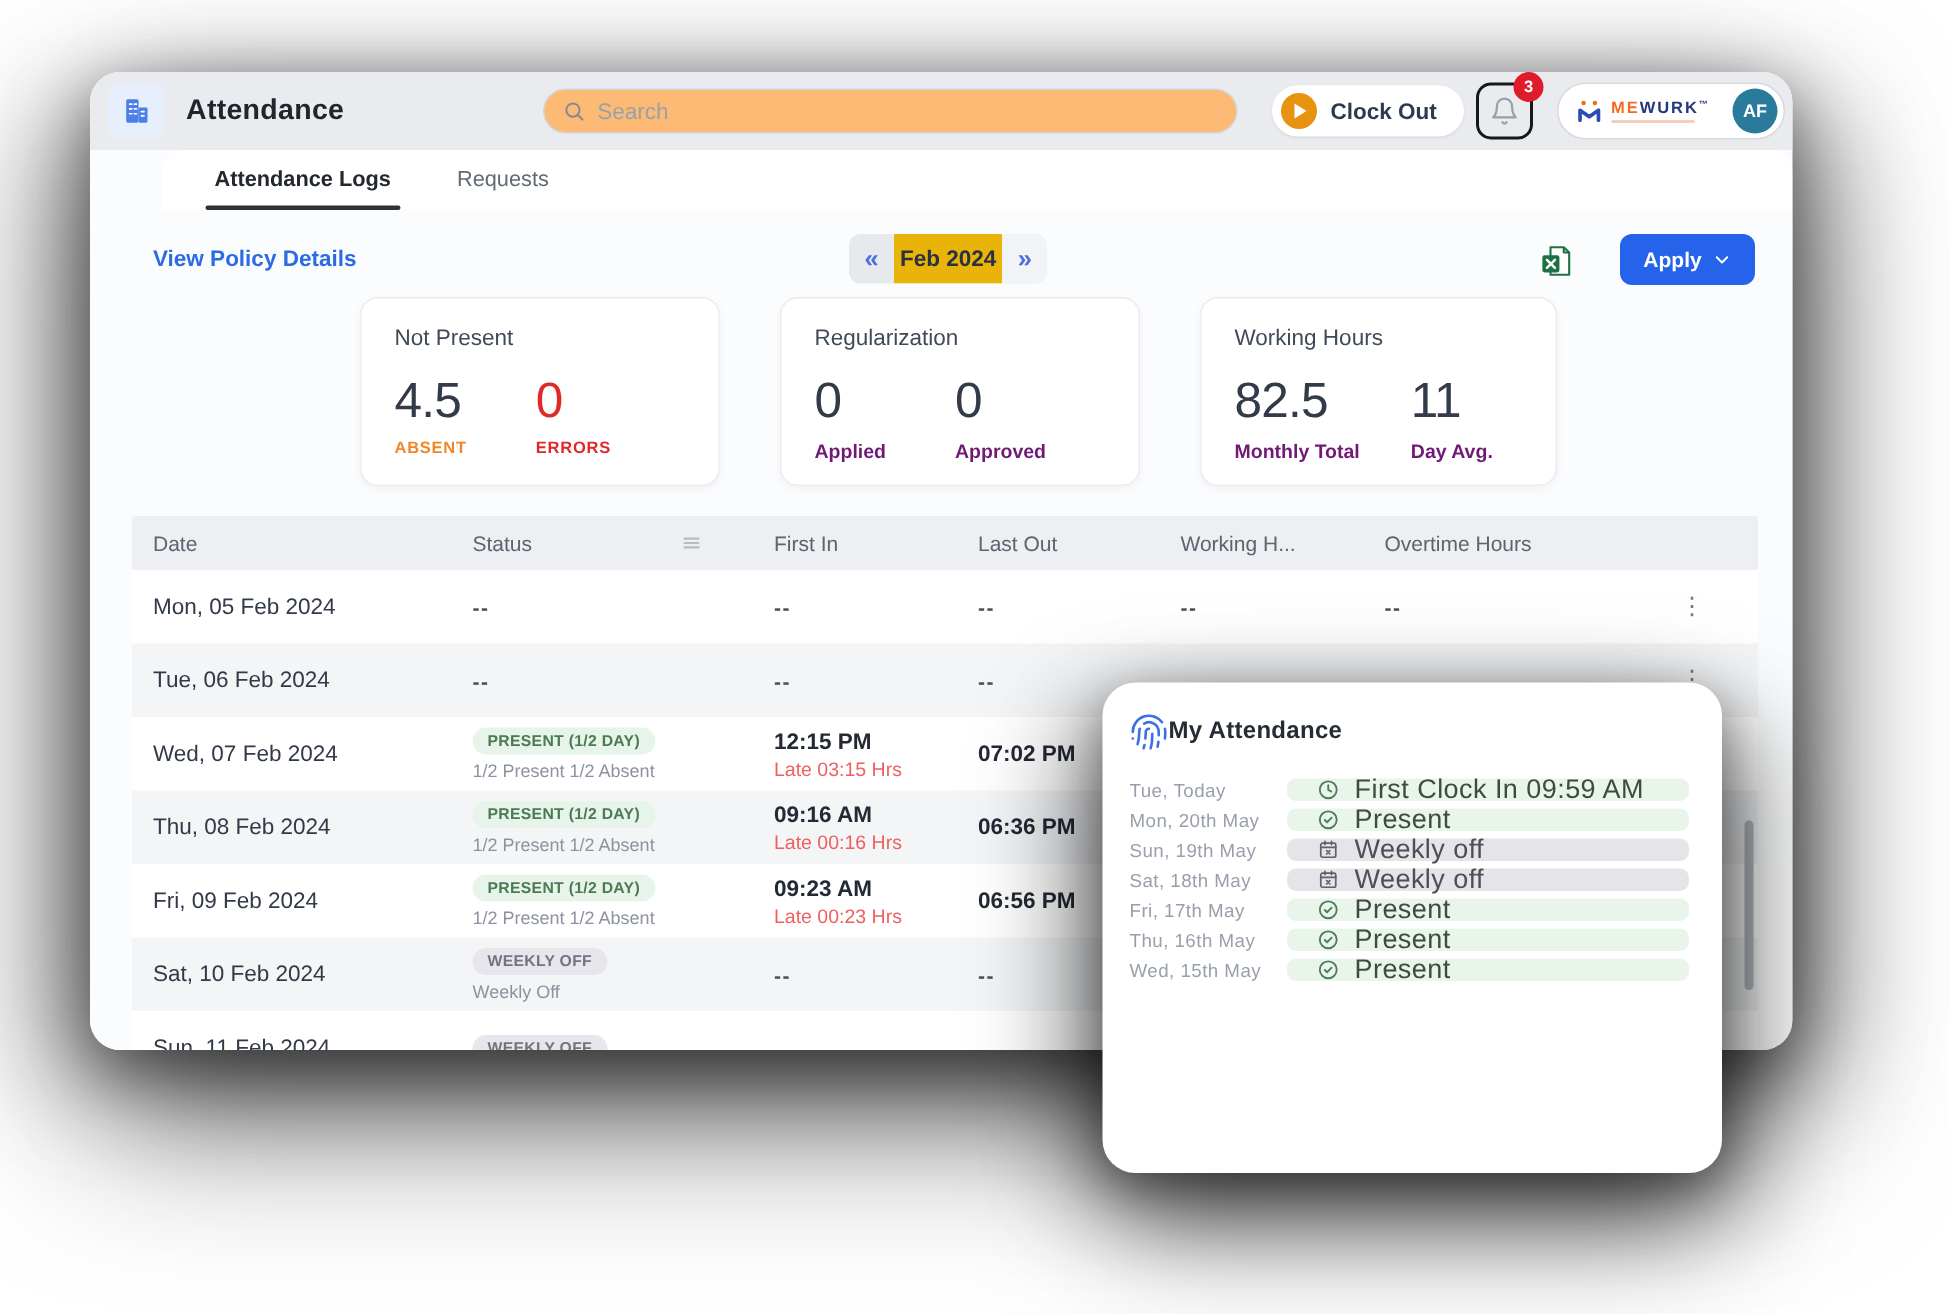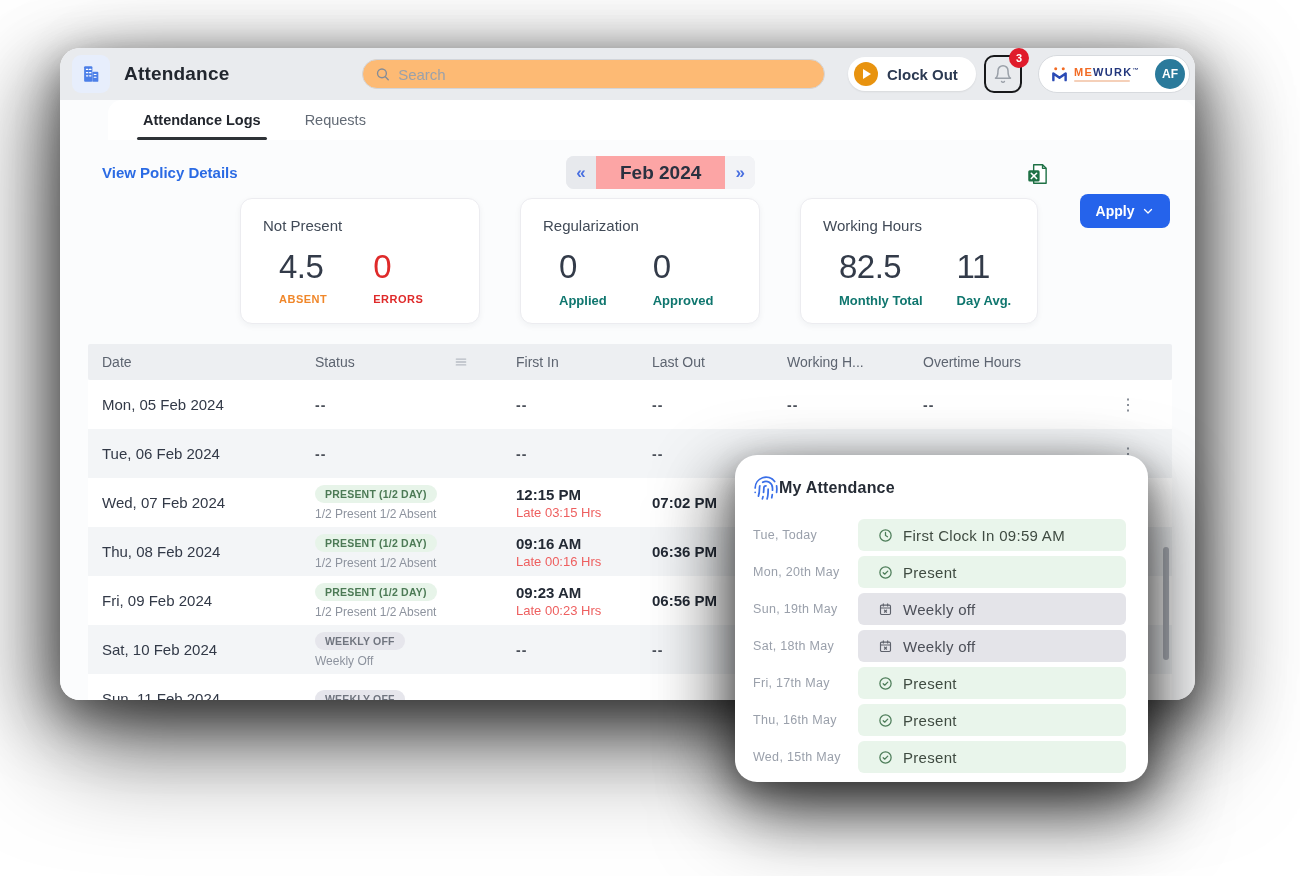--- a/index.html
+++ b/index.html
@@ -55,43 +55,43 @@
   .tab { font-size:14.5px; color:#626a75; cursor:pointer; position:relative; height:100%; display:flex; align-items:center; }
   .tab.active { color:#23272e; font-weight:700; }
   .tab.active::after { content:""; position:absolute; left:-6px; right:-6px; bottom:0; height:3.5px; border-radius:3px; background:#2f3337; }
 
   
   .content { position:relative; height:560px; background:#fbfcfd; }
   .policy-link { position:absolute; left:42px; top:24px; font-size:15px; font-weight:700; color:#2b6be4; cursor:pointer; }
   .month-nav { position:absolute; left:506px; top:16px; height:33px; display:flex; border-radius:8px; overflow:hidden; background:#eceef1; align-items:stretch; }
   .month-nav .chev { width:30px; display:flex; align-items:center; justify-content:center; color:#4a70e0; font-size:17px; font-weight:700; cursor:pointer; background:#e7e9ed; }
   .month-nav .chev.next { background:#f2f3f6; }
-  .month-nav .month { padding:0 24px; display:flex; align-items:center; font-size:19px; font-weight:700; color:#2a3140; background:#fca5a5; }
+  .month-nav .month { padding:0 4px; display:flex; align-items:center; font-size:15px; font-weight:700; color:#2a3140; background:#eab308; }
   .excel-btn { position:absolute; left:965px; top:21px; width:26px; height:26px; cursor:pointer; }
   .apply-btn {
     position:absolute; left:1020px; top:16px; width:90px; height:34px; border-radius:8px; border:none;
     background:#2563eb; color:#fff; font-size:14px; font-weight:700; cursor:pointer;
-    display:flex; align-items:center; justify-content:center; gap:8px; font-family:"Liberation Sans",sans-serif;margin-top:38px;
+    display:flex; align-items:center; justify-content:center; gap:8px; font-family:"Liberation Sans",sans-serif;
   }
 
   
   .cards { position:absolute; left:180px; top:58px; display:flex; gap:40px; }
   .card {
     background:#ffffff; border:1px solid #ececf0; border-radius:12px; height:126px; padding:18px 22px;
     box-shadow:0 2px 6px rgba(20,30,50,.05);
   }
   .card.c1 { width:240px; } .card.c2 { width:240px; } .card.c3 { width:238px; }
   .card-title { font-size:15px; color:#414a57; }
-  .card-stats { display:flex; gap:46px; margin-top:14px;margin-left:16px; }
+  .card-stats { display:flex; gap:46px; margin-top:14px; }
   .card.c3 .card-stats { gap:34px; }
   .stat-value { font-size:33px; color:#333b49; letter-spacing:-.5px; }
   .stat-value.red { color:#df2a2a; }
   .stat-label { font-size:11px; font-weight:700; letter-spacing:.5px; margin-top:7px; }
   .stat-label.orange { color:#f0872a; } .stat-label.red { color:#df2a2a; }
-  .stat-label.gray { font-size:13px; font-weight:600; letter-spacing:0; color:#0f766e; }
+  .stat-label.gray { font-size:13px; font-weight:600; letter-spacing:0; color:#701a75; }
 
   
   .table { position:absolute; left:28px; top:204px; width:1084px; }
   .thead {
     display:grid; grid-template-columns:213px 201px 136px 135px 136px 175px 1fr;
     background:#edeff2; height:36px; align-items:center; padding-left:14px;
     font-size:14px; color:#5d6470; position:relative; border-radius:2px;
   }
   .status-filter-icon { position:absolute; left:366px; top:11px; }
   .trow {
@@ -114,21 +114,21 @@
   
   .overlay-card {
     position:absolute; left:735px; top:455px; width:413px; height:327px; background:#ffffff; border-radius:22px;
     box-shadow:0 35px 80px rgba(0,0,0,.5), 0 10px 30px rgba(0,0,0,.3), -25px 15px 60px rgba(0,0,0,.22), 25px 25px 60px rgba(0,0,0,.22);
     z-index:50; padding:20px 22px 0 18px;
   }
   .ov-header { display:flex; align-items:center; gap:0; margin-bottom:18px; }
   .ov-title { font-size:16px; font-weight:700; color:#262c36; letter-spacing:.2px; }
   .ov-row { display:flex; align-items:center; margin-bottom:5px; }
   .ov-day { width:105px; font-size:12.5px; color:#9aa0ab; letter-spacing:.3px; flex-shrink:0; }
-  .ov-pill { flex:1; height:32px; border-radius:6px; display:flex; align-items:center; gap:10px; padding-left:20px; font-size:15px; letter-spacing:.3px; }
+  .ov-pill { flex:1; height:15px; border-radius:6px; display:flex; align-items:center; gap:10px; padding-left:20px; font-size:18px; letter-spacing:.3px; }
   .ov-pill.green { background:#e9f5eb; color:#3f4b41; }
   .ov-pill.gray  { background:#e4e4e9; color:#4c4f58; }
 </style>
 </head>
 <body>
 
 <div class="window">
 
   <div class="appbar">
     <div class="app-icon-box">

